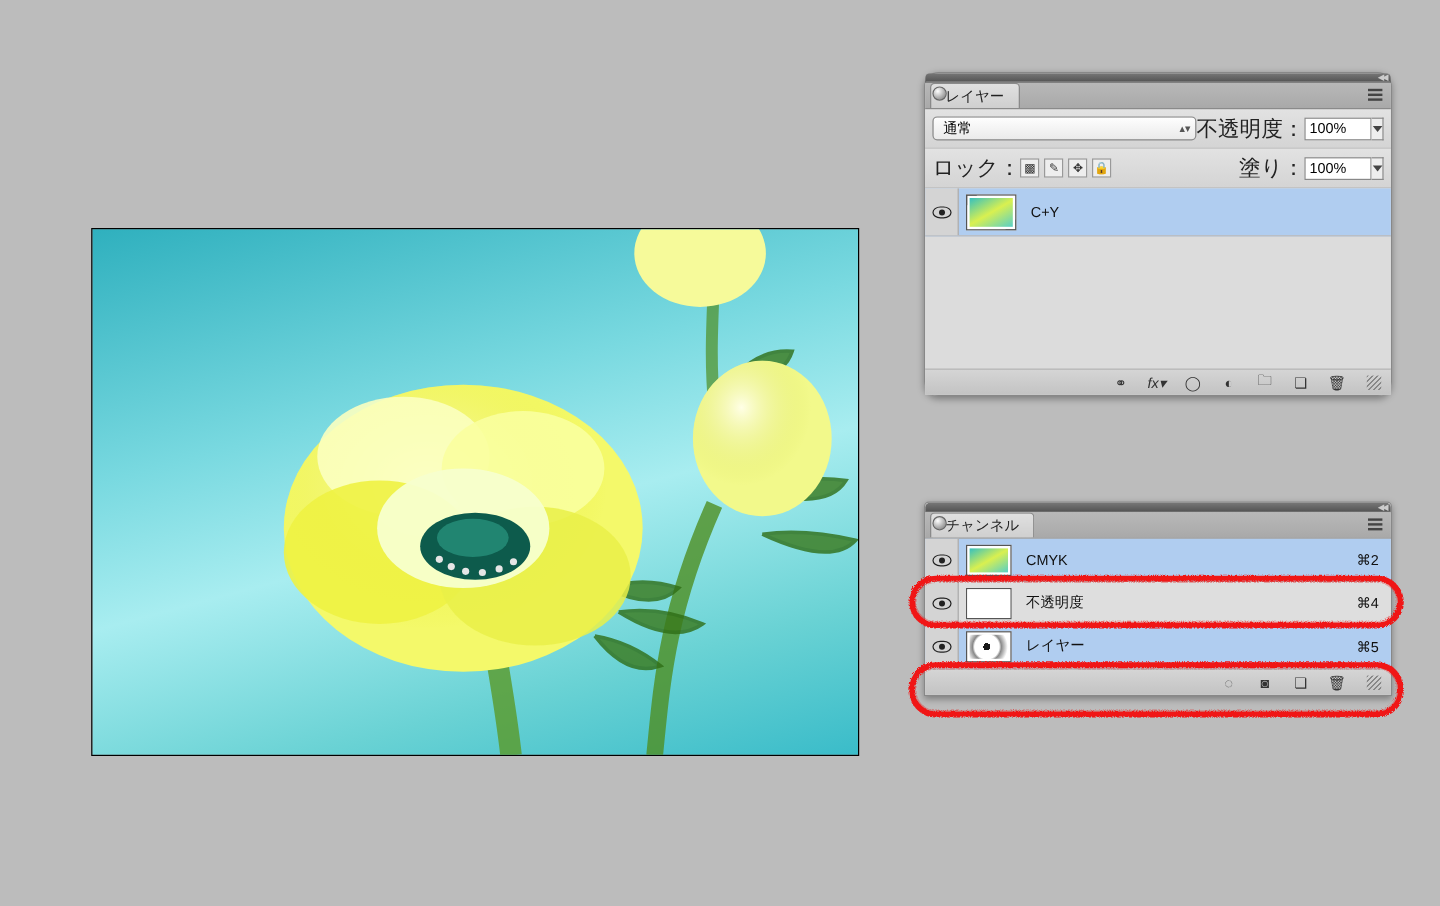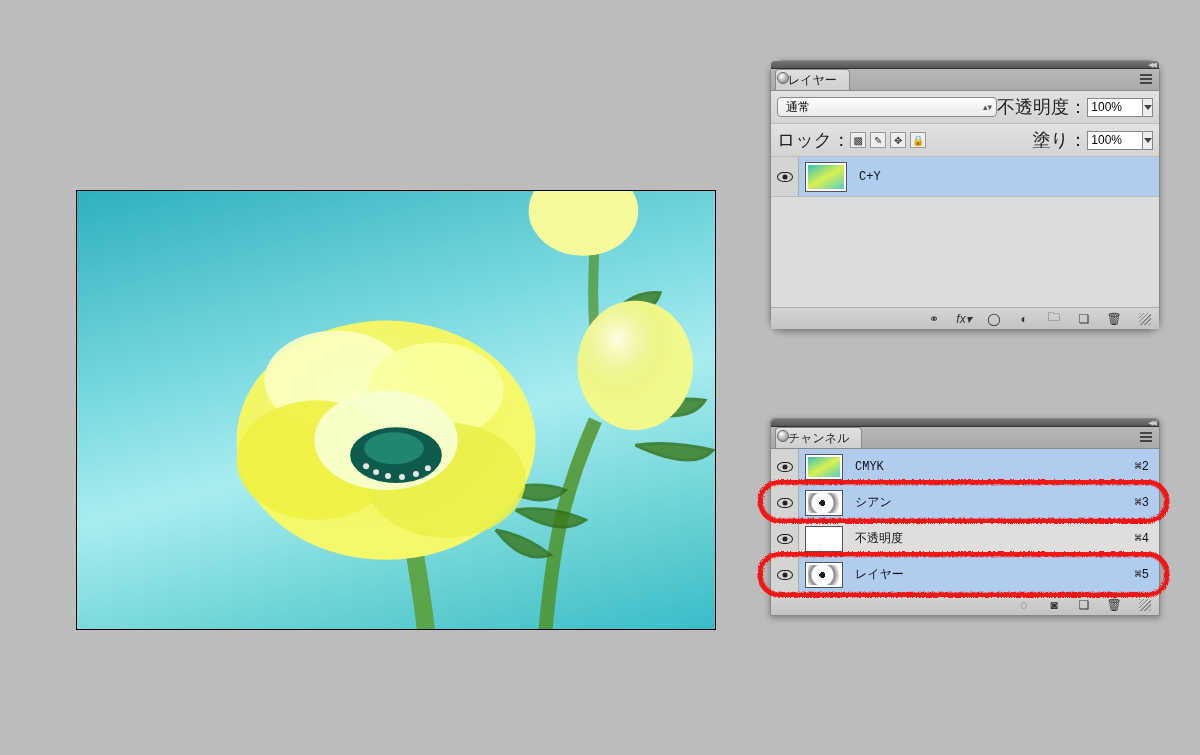--- a/index.html
+++ b/index.html
@@ -98,21 +98,20 @@
 
   .lock-icons { display:flex; gap:4px; }
   .lock-icons .ic { width:16px; height:16px; border:1px solid #999; background:#eee; display:flex; align-items:center; justify-content:center; font-size:10px; color:#333; }
 
   
   .list-area { background:#dcdcdc; min-height:120px; position:relative; }
   .item {
     display:flex; align-items:center; height:40px;
     border-bottom:1px solid #bbb; background:#c4d8f2;
     position: relative;
-    font-family: Liberation Mono, monospace;
   }
   .item.sel { background:#b0cdf0; }
   .vis {
     width:28px; height:100%; border-right:1px solid #aaa;
     display:flex; align-items:center; justify-content:center;
     background:#d4d4d4;
   }
   .eye { width:16px; height:10px; border:1px solid #222; border-radius:50% / 60%; position:relative; }
   .eye::after { content:""; position:absolute; width:5px; height:5px; background:#222; border-radius:50%; left:50%; top:50%; transform:translate(-50%,-50%); }
   .thumb {
@@ -297,30 +296,20 @@
         <div class="item ch-item sel">
           <div class="vis">
             <div class="eye"></div>
           </div>
           <div class="thumb">
             <div class="thumb-inner"></div>
           </div>
           <span class="item-name">CMYK</span>
           <span class="shortcut">⌘2</span>
         </div>
-        <div class="item ch-item sel">
-          <div class="vis">
-            <div class="eye"></div>
-          </div>
-          <div class="thumb">
-            <div class="thumb-gray"></div>
-          </div>
-          <span class="item-name">シアン</span>
-          <span class="shortcut">⌘3</span>
-        </div>
         <div class="item ch-item" style="background: rgb(222, 222, 222);">
           <div class="vis">
             <div class="eye"></div>
           </div>
           <div class="thumb">
             <div class="thumb-solidwhite"></div>
           </div>
           <span class="item-name">不透明度</span>
           <span class="shortcut">⌘4</span>
         </div>

